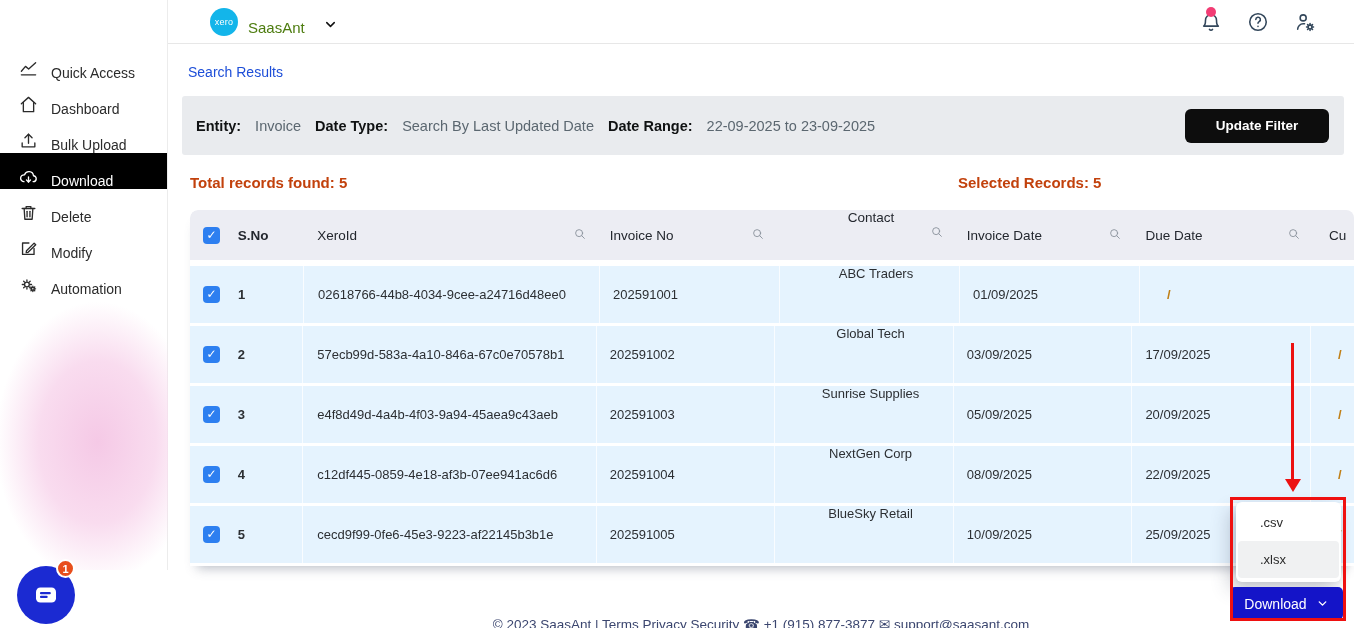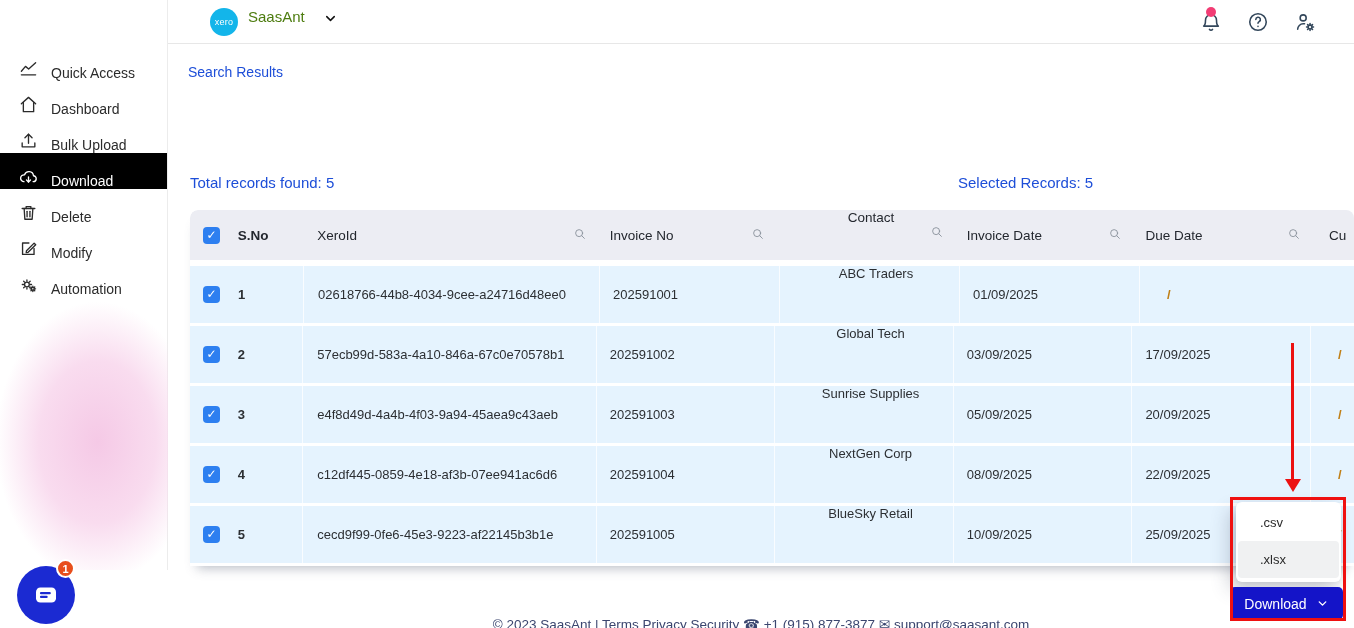--- a/index.html
+++ b/index.html
@@ -12,37 +12,37 @@
   .sidebar-glow { position:absolute; left:0; top:250px; width:168px; height:320px;
     background:radial-gradient(ellipse 130px 180px at 58% 60%, #f5c9e6 0%, #f9dcef 45%, rgba(255,255,255,0) 78%); pointer-events:none; }
   .side-nav { position:relative; padding-top:45px; }
   .side-item { display:flex; align-items:flex-end; gap:13px; height:36px; padding-left:19px; font-size:14px; color:#2b2b2b; cursor:pointer; position:relative; }
   .side-item svg { width:19px; height:19px; stroke:#2b2b2b; fill:none; stroke-width:1.7; stroke-linecap:round; stroke-linejoin:round; flex:0 0 auto; }
   .side-item.active { background:#000; color:#fff; }
   .side-item.active svg { stroke:#fff; }
 
   
   .topbar { position:absolute; left:168px; top:0; width:1186px; height:44px; background:#fff; border-bottom:1px solid #e7e7e7; display:flex; align-items:center; z-index:3; }
-  .brand-block { display:flex; align-items:flex-start; gap:10px; margin-left:42px; cursor:pointer; }
+  .brand-block { display:flex; align-items:flex-end; gap:10px; margin-left:42px; cursor:pointer; }
   .xero-logo { width:28px; height:28px; border-radius:50%; background:#13b5ea; color:#fff; font-size:9px; display:flex; align-items:center; justify-content:center; letter-spacing:.3px; }
   .brand-name { font-size:15px; color:#4d7c0f; }
   .brand-chevron svg { width:15px; height:15px; stroke:#111; fill:none; stroke-width:2.4; stroke-linecap:round; stroke-linejoin:round; margin-left:8px; margin-top:3px; }
   .top-icons { margin-left:auto; margin-right:38px; display:flex; align-items:center; gap:25px; }
   .top-icon { position:relative; width:22px; height:22px; cursor:pointer; }
   .top-icon svg { width:22px; height:22px; stroke:#33475b; fill:none; stroke-width:1.7; stroke-linecap:round; stroke-linejoin:round; }
   .bell-dot { position:absolute; left:6px; top:-4px; width:10px; height:10px; border-radius:50%; background:#f23c74; }
 
   
   .subtitle { position:absolute; left:188px; top:64px; font-size:14px; color:#1d4ed8; z-index:2; }
   .filter-bar { position:absolute; left:182px; top:96px; width:1162px; height:59px; background:#e9ebee; border-radius:3px; display:flex; align-items:center; gap:14px; padding-left:14px; font-size:14.5px; z-index:2; }
   .flabel { font-weight:700; color:#101213; }
   .fvalue { color:#5b6770; }
   .update-filter-btn { margin-left:auto; margin-right:15px; width:144px; height:34px; background:#0d0d0d; color:#fff; border:none; border-radius:6px; font-size:13.5px; font-weight:600; cursor:pointer; font-family:inherit; }
 
-  .totals-row { position:absolute; left:190px; top:174px; width:1154px; z-index:2; font-size:15px; font-weight:400; color:#1d4ed8; }
+  .totals-row { position:absolute; left:190px; top:174px; width:1154px; z-index:2; font-size:15px; font-weight:700; color:#c2410c; }
   .selected-records { position:absolute; left:768px; top:0; }
 
   
   .table-wrap { position:absolute; left:190px; top:210px; width:1164px; height:356px; overflow:hidden; z-index:1; box-shadow:0 9px 12px -7px rgba(95,105,125,.45); border-radius:8px 8px 0 0; }
   .table-inner { width:1250px; }
   .thead { display:flex; height:50px; background:#ecedf3; border-radius:8px 8px 0 0; margin-bottom:6px; }
   .hcell { display:flex; align-items:center; font-size:13.5px; font-weight:500; color:#23272e; }
   .hcell .search-icon { margin-left:auto; margin-right:10px; cursor:pointer; }
   .search-icon svg { width:14px; height:14px; stroke:#8b929c; fill:none; stroke-width:1.6; stroke-linecap:round; }
   .trow { display:flex; height:57px; background:#e5f3fe; margin-bottom:3px; }
@@ -171,20 +171,29 @@
             <path d="M4 20c0-3.3 2.7-6 6-6h1.5"></path>
             <circle cx="17.5" cy="17.5" r="2.1"></circle>
             <path d="M17.5 14.6v-.9M17.5 21.3v-.9M20.4 17.5h.9M13.7 17.5h.9M19.6 15.4l.6-.6M14.8 20.2l.6-.6M14.8 14.8l.6.6M19.6 19.6l.6.6"></path>
           </svg>
       </span>
     </div>
   </header>
 
   <div class="subtitle">Search Results</div>
 
+  <div class="filter-bar">
+    <span class="flabel">Entity:</span>
+    <span class="fvalue">Invoice</span>
+    <span class="flabel">Date Type:</span>
+    <span class="fvalue">Search By Last Updated Date</span>
+    <span class="flabel">Date Range:</span>
+    <span class="fvalue">22-09-2025 to 23-09-2025</span>
+    <button class="update-filter-btn">Update Filter</button>
+  </div>
 
   <div class="totals-row">
     <span>Total records found: 5</span>
     <span class="selected-records">Selected Records: 5</span>
   </div>
 
   <div class="table-wrap">
     <div class="table-inner">
       <div class="thead">
         <div class="hcell col-sel">

